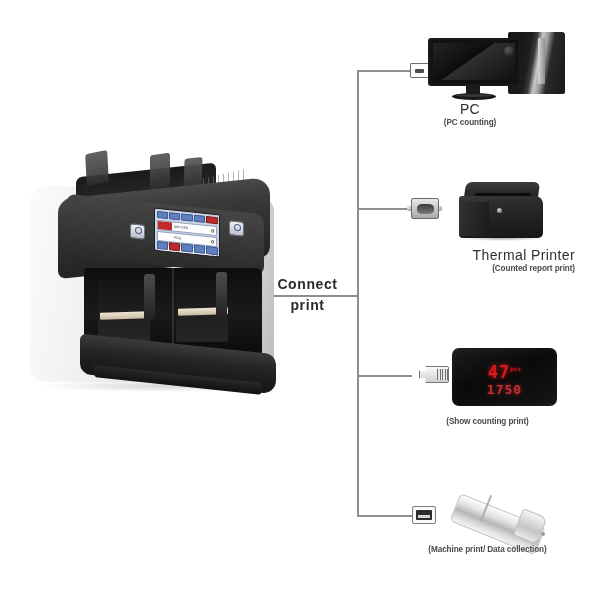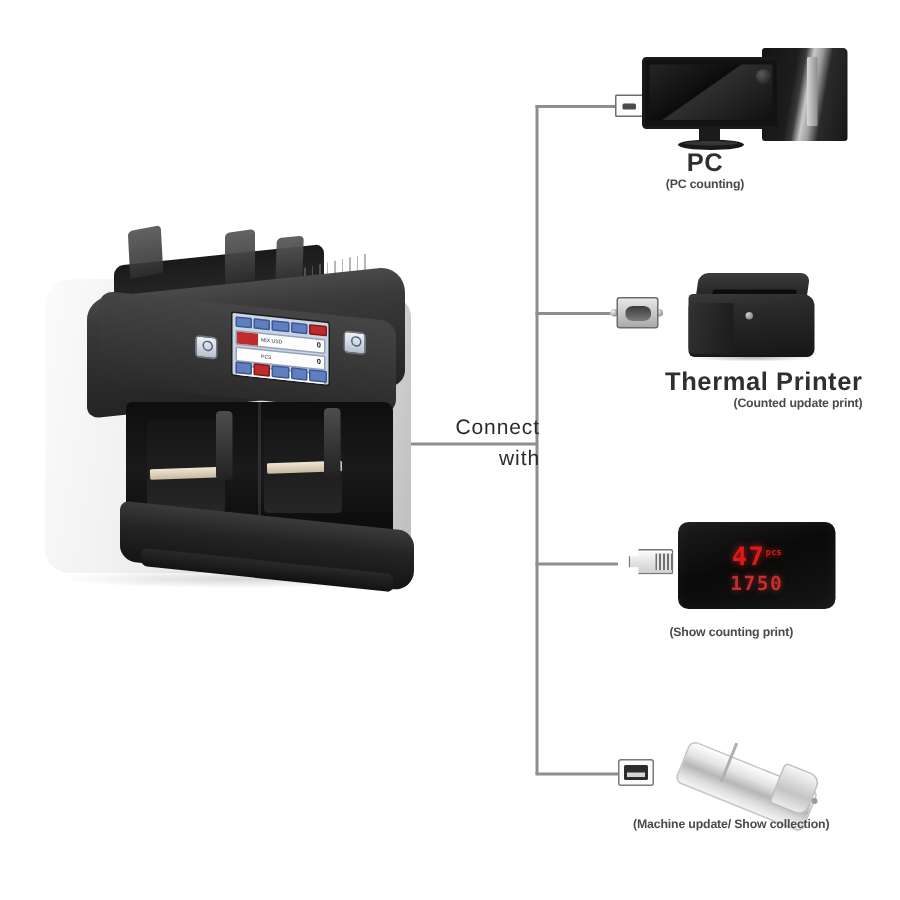--- a/index.html
+++ b/index.html
@@ -32,33 +32,33 @@
 
   .connect-rule{
     position:absolute;
     left:262px;top:295px;width:96px;height:1.5px;background:#8e8e8e;
   }
 
   .connect-label{
     position:absolute;
     left:255px;top:274px;
     width:105px;
-    text-align:right;
+    text-align:center;
     font-size:14px;
-    font-weight:normal;
+    font-weight:bold;
     color:#2b2b2b;
     letter-spacing:.6px;
     line-height:21px;
   }
   .connect-label .l2{display:block;}
 
   
   .devlabel{position:absolute;text-align:center;}
   .devlabel .t{
-    font-size:17px;font-weight:bold;color:#2f2f2f;letter-spacing:.4px;
+    font-size:14px;font-weight:normal;color:#2f2f2f;letter-spacing:.4px;
     display:block;line-height:14px;
   }
   .devlabel .s{
     font-size:8.2px;font-weight:bold;color:#4a4a4a;letter-spacing:-.1px;
     display:block;line-height:11px;margin-top:1px;
   }
   .lbl-pc{left:415px;top:102px;width:110px;}
   .lbl-printer{left:400px;top:248px;width:175px;text-align:right;}
   .lbl-display{left:400px;top:415px;width:175px;}
   .lbl-usb{left:385px;top:543px;width:205px;}
@@ -393,21 +393,21 @@
 
   <div class="trunk"></div>
   <div class="branch b1"></div>
   <div class="branch b2"></div>
   <div class="branch b3"></div>
   <div class="branch b4"></div>
   <div class="connect-rule"></div>
 
   <div class="connect-label">
     <span>Connect</span>
-    <span class="l2">with</span>
+    <span class="l2">print</span>
   </div>
 
   <div class="machine">
     <div class="m-shadowL"></div>
     <div class="m-bodyWhite"></div>
     <div class="m-rightWhite"></div>
 
     <div class="m-hopperWell">
       <div class="ribs"></div>
     </div>
@@ -497,21 +497,21 @@
   <div class="printer">
     <div class="topcap"></div>
     <div class="slot"></div>
     <div class="bodyb"></div>
     <div class="front"></div>
     <div class="led"></div>
     <div class="shadow"></div>
   </div>
   <div class="devlabel lbl-printer">
     <span class="t">Thermal Printer</span>
-    <span class="s">(Counted update print)</span>
+    <span class="s">(Counted report print)</span>
   </div>
 
   <div class="rjplug">
     <div class="clip"></div>
     <div class="pins"></div>
   </div>
   <div class="extdisp">
     <div class="panel"></div>
     <div class="rows">
       <div class="r1">
@@ -530,16 +530,16 @@
     <div class="box"></div>
     <div class="inner"></div>
   </div>
   <div class="usbflash">
     <div class="stick"></div>
     <div class="band"></div>
     <div class="cap"></div>
     <div class="dot"></div>
   </div>
   <div class="devlabel lbl-usb">
-    <span class="s">(Machine update/ Show collection)</span>
+    <span class="s">(Machine print/ Data collection)</span>
   </div>
 
 </div>
 
 </body></html>

